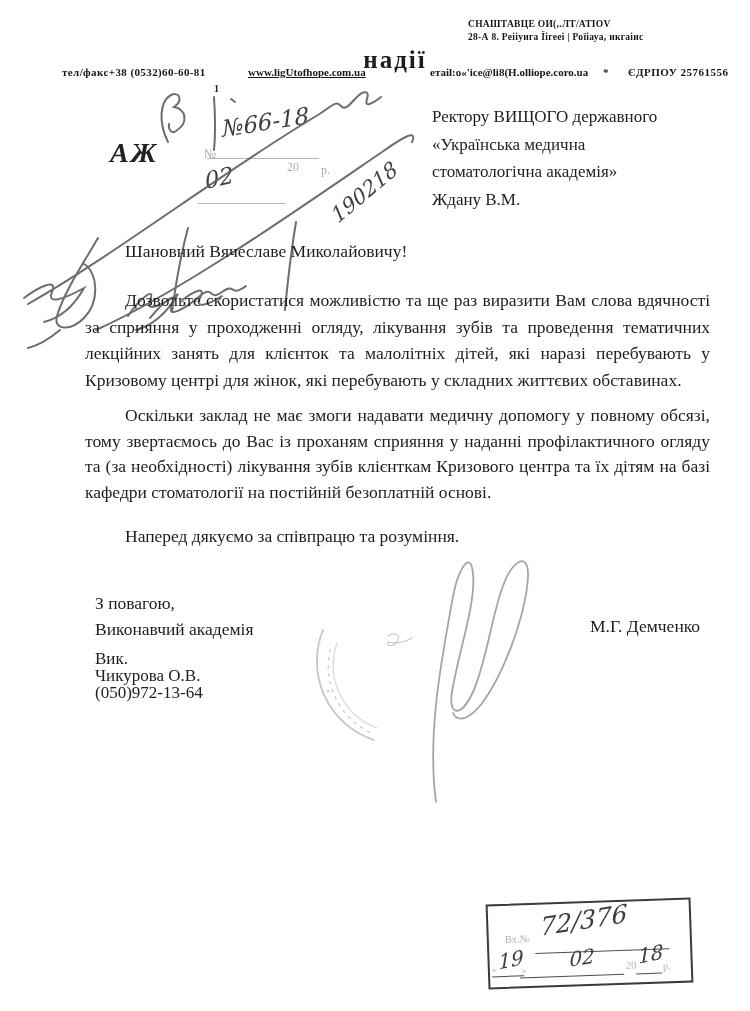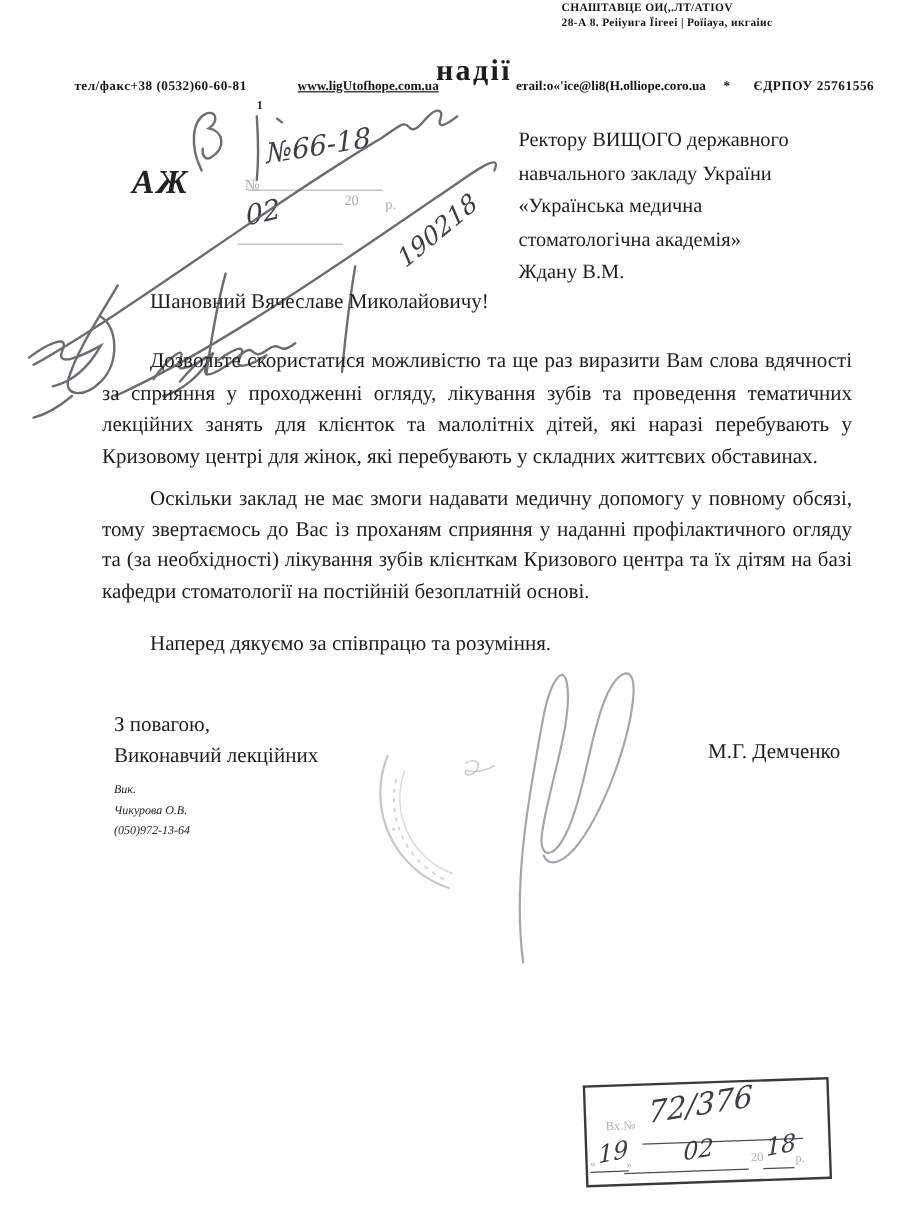--- a/index.html
+++ b/index.html
@@ -5,21 +5,21 @@
   html,body{margin:0;padding:0;background:#e8e8e8;}
   .page{
     position:relative;width:750px;height:1011px;margin:0 auto;
     background:#ffffff;overflow:hidden;
     font-family:"Liberation Serif","DejaVu Serif",serif;color:#1d1d1d;
   }
   .abs{position:absolute;}
   
   .org-block{font-weight:bold;font-size:9.5px;line-height:13px;letter-spacing:.3px;color:#151515;}
   .org-left{left:60px;top:18px;width:212px;text-align:center;}
-  .org-right{left:468px;top:1px;width:265px;text-align:left;}
+  .org-right{left:468px;top:18px;width:265px;text-align:left;}
   .title1{left:298px;top:18px;width:112px;text-align:center;font-size:27px;font-weight:bold;letter-spacing:1px;}
   .title2{left:333px;top:46px;width:124px;text-align:center;font-size:25px;font-weight:bold;letter-spacing:2px;z-index:3;}
   .contact{top:66px;font-size:11px;font-weight:bold;white-space:nowrap;color:#161616;}
   .c-phone{left:62px;letter-spacing:.4px;text-align:center;}
   .c-web{left:248px;text-decoration:underline;}
   .c-email{left:430px;}
   .c-star{left:603px;}
   .c-edrpou{left:628px;letter-spacing:.5px;}
   .page-mark{left:214px;top:83px;font-size:10px;font-weight:bold;}
   .hw{font-family:"DejaVu Serif",serif;font-style:italic;color:#3e3e44;white-space:nowrap;transform-origin:left center;}
@@ -29,21 +29,21 @@
   
   .recipient{left:432px;top:103px;width:295px;font-size:17px;line-height:27.5px;}
   .bodytext{left:85px;width:625px;font-size:17.5px;text-align:justify;}
   .salut{top:241px;text-indent:40px;text-align:left;}
   .p1{top:287px;line-height:26.5px;text-indent:40px;}
   .p2{top:403px;line-height:25.5px;text-indent:40px;}
   .p3{top:526px;text-indent:40px;text-align:left;}
   .regards{left:95px;top:593px;font-size:17.5px;}
   .position{left:95px;top:619px;font-size:17.5px;}
   .signname{left:590px;top:616px;font-size:17.5px;}
-  .executor{left:95px;top:650px;font-size:10px;line-height:17px;font-style:italic;}
+  .executor{left:95px;top:650px;font-size:17px;line-height:17px;}
   
   .stampbox{
     left:487px;top:901px;width:201px;height:81px;
     border:2.2px solid #3a3a3a;transform:rotate(-2deg);
     background:rgba(255,255,255,.6);
   }
   .sb-line{position:absolute;border-top:1.6px solid #4c4c4c;height:0;}
   .sb-faint{position:absolute;font-size:10.5px;color:#b2b2b2;white-space:nowrap;}
   .sb-hw{position:absolute;font-family:"DejaVu Serif",serif;font-style:italic;color:#3c3c42;white-space:nowrap;transform-origin:left center;}
   svg.overlay{position:absolute;left:0;top:0;pointer-events:none;}
@@ -100,33 +100,32 @@
       <path d="M 337 643 A 67 67 0 0 0 377 728" stroke="#dadada" stroke-width="1.3"></path>
       <path d="M 330 650 A 74 74 0 0 0 371 733" stroke="#d2d2d2" stroke-width="1.6" stroke-dasharray="2 6"></path>
       <circle cx="328" cy="691" r="1.3" fill="#cfcfcf" stroke="none"></circle>
       <path d="M 436 802 C 427 736, 441 662, 452 602 C 458 567, 471 549, 473 574 C 476 604, 458 654, 452 692 C 448 716, 461 718, 473 692 C 487 660, 492 614, 503 586 C 511 562, 529 549, 528 577 C 526 612, 506 670, 483 702 C 471 718, 458 724, 453 713" stroke="#a4a4ac" stroke-width="1.8"></path>
       <path d="M 388 636 c 6 -4 12 -2 10 4 c -2 6 -12 8 -10 2 c 8 2 18 0 24 -4" stroke="#c9c9c9" stroke-width="1.2"></path>
     </g>
   </svg>
 
   <div class="abs recipient">
     <div>Ректору ВИЩОГО державного</div>
-    <div>навчального закладу України</div>
     <div>«Українська медична</div>
     <div>стоматологічна академія»</div>
     <div>Ждану В.М.</div>
   </div>
 
   <div class="abs bodytext p1">Дозвольте скористатися можливістю та ще раз виразити Вам слова вдячності за сприяння у проходженні огляду, лікування зубів та проведення тематичних лекційних занять для клієнток та малолітніх дітей, які наразі перебувають у Кризовому центрі для жінок, які перебувають у складних життєвих обставинах.</div>
   <div class="abs bodytext salut">Шановний Вячеславе Миколайовичу!</div>
   <div class="abs bodytext p2">Оскільки заклад не має змоги надавати медичну допомогу у повному обсязі, тому звертаємось до Вас із проханям сприяння у наданні профілактичного огляду та (за необхідності) лікування зубів клієнткам Кризового центра та їх дітям на базі кафедри стоматології на постійній безоплатній основі.</div>
   <div class="abs bodytext p3">Наперед дякуємо за співпрацю та розуміння.</div>
 
   <div class="abs regards">З повагою,</div>
-  <div class="abs position">Виконавчий лекційних</div>
+  <div class="abs position">Виконавчий академія</div>
   <div class="abs signname">М.Г. Демченко</div>
 
   <div class="abs executor">
     <div>Вик.</div>
     <div>Чикурова О.В.</div>
     <div>(050)972-13-64</div>
   </div>
 
   <div class="abs stampbox">
     <div class="sb-faint" style="left:16px;top:28px;">Вх.№</div>

